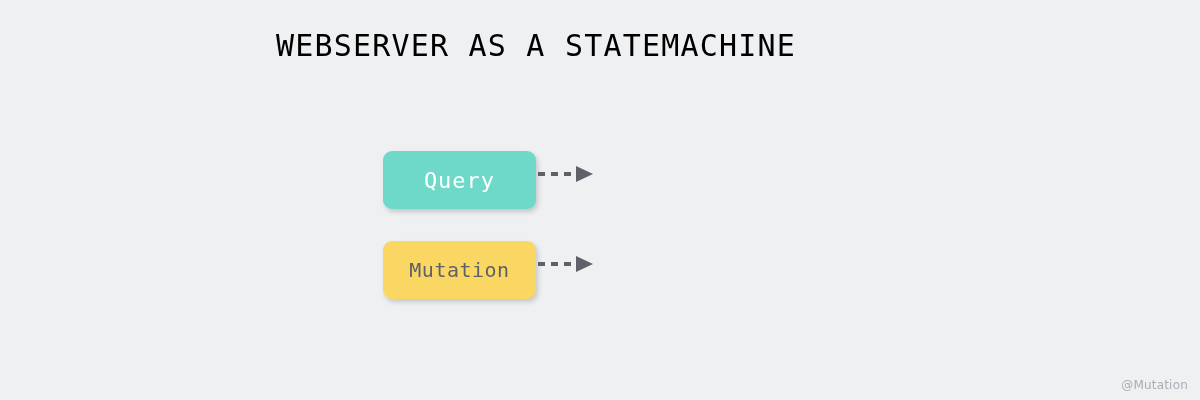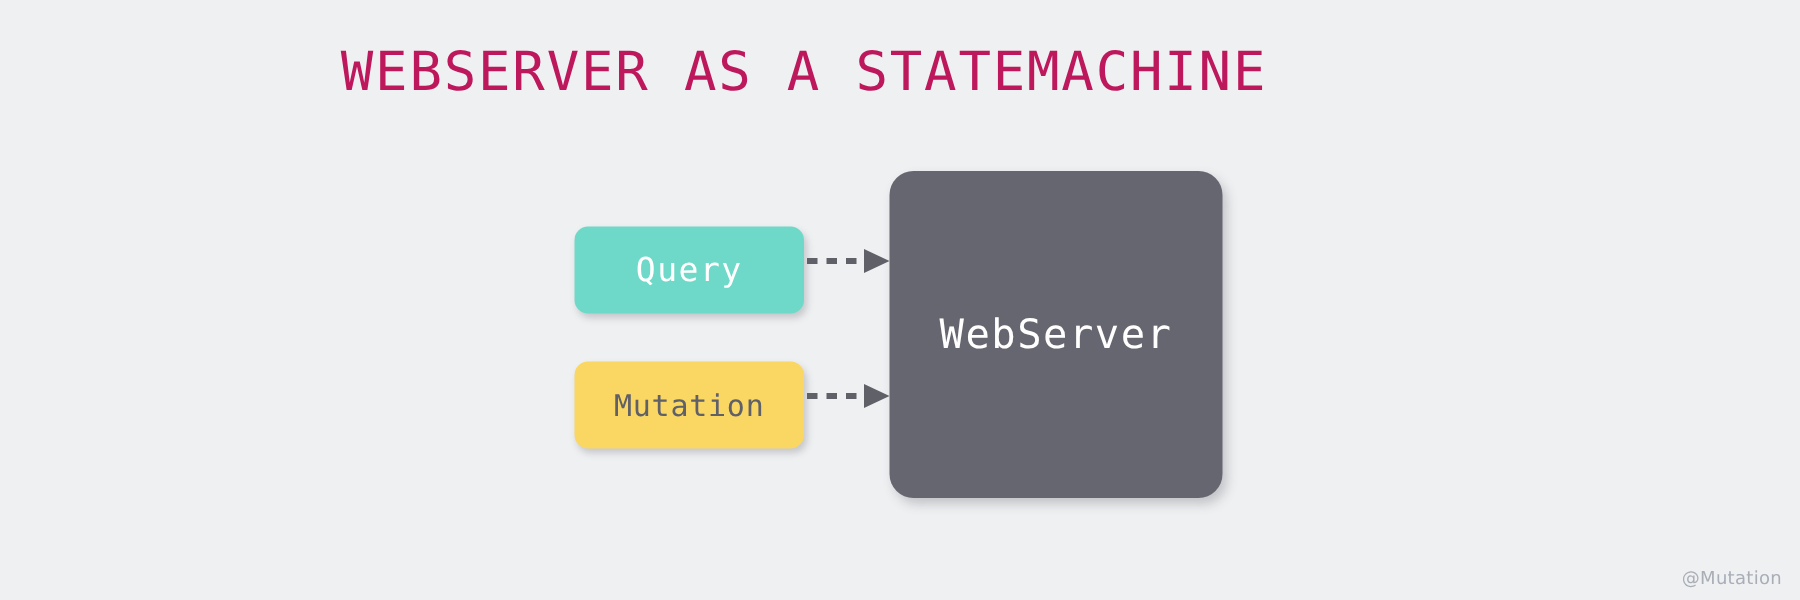--- a/index.html
+++ b/index.html
@@ -21,24 +21,24 @@
   }
 
   
   .diagram-title {
     position: absolute;
     left: 0;
     top: 28px;
     width: 1072px;
     text-align: center;
     font-family: "DejaVu Sans Mono", "Liberation Mono", monospace;
-    font-size: 36px;
+    font-size: 30px;
     font-weight: 500;
     letter-spacing: 1.2px;
-    color: #be185d;
+    color: #000000;
     white-space: nowrap;
   }
 
   
   .node {
     position: absolute;
     box-sizing: border-box;
     display: flex;
     align-items: center;
     justify-content: center;
@@ -110,23 +110,20 @@
   <div class="diagram-title">WEBSERVER AS A STATEMACHINE</div>
 
   <div class="node node-query">
     <span>Query</span>
   </div>
 
   <div class="node node-mutation">
     <span>Mutation</span>
   </div>
 
-  <div class="node node-webserver">
-    <span>WebServer</span>
-  </div>
 
   <svg class="arrow-svg arrow-query" width="60" height="20" viewBox="0 0 60 20">
     <line x1="2" y1="10" x2="40" y2="10" stroke="#5f6068" stroke-width="4" stroke-dasharray="7,6" stroke-linecap="butt"></line>
     <polygon points="40,2 57,10 40,18" fill="#5f6068"></polygon>
   </svg>
 
   <svg class="arrow-svg arrow-mutation" width="60" height="20" viewBox="0 0 60 20">
     <line x1="2" y1="10" x2="40" y2="10" stroke="#5f6068" stroke-width="4" stroke-dasharray="7,6" stroke-linecap="butt"></line>
     <polygon points="40,2 57,10 40,18" fill="#5f6068"></polygon>
   </svg>

